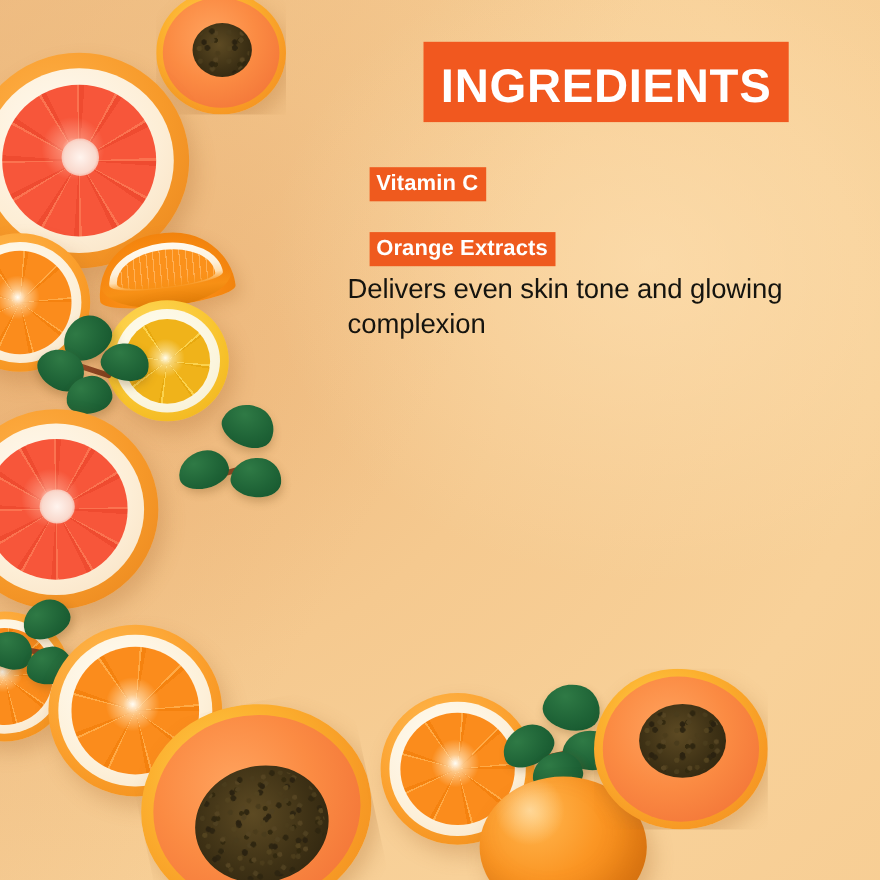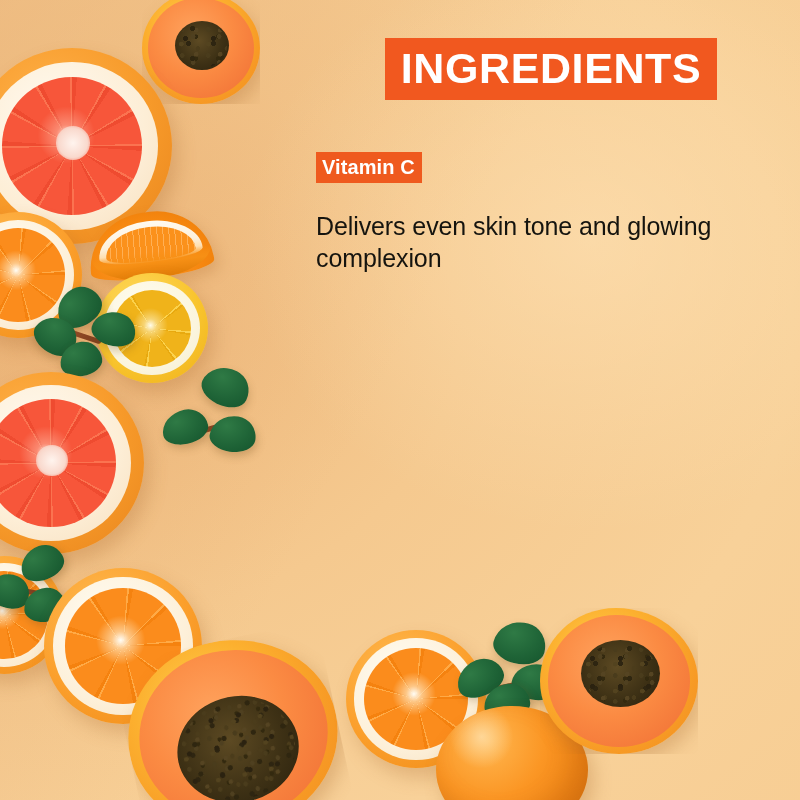--- a/index.html
+++ b/index.html
@@ -221,21 +221,21 @@
   }
 
   .title-banner {
     display: inline-block;
     background: #f1581f;
     color: #ffffff;
     font-size: 43px;
     font-weight: 700;
     letter-spacing: 0.6px;
     line-height: 1;
-    padding: 9px 16px 10px 16px;
+    padding: 20px 16px 10px 16px;
   }
 
   .subtitle {
     display: block;
     margin-top: 9px;
     color: #f36d2c;
     font-size: 31px;
     font-weight: 700;
     letter-spacing: 0.2px;
     line-height: 1.1;
@@ -253,20 +253,21 @@
 
   .section-badge {
     display: inline-block;
     background: #ef5a1e;
     color: #ffffff;
     font-size: 20px;
     font-weight: 700;
     line-height: 1;
     padding: 5px 7px 6px 6px;
     letter-spacing: 0.1px;
+    margin-left: 20px;
   }
 
   .section-body {
     margin-top: 6px;
     color: #15140f;
     font-size: 25px;
     font-weight: 400;
     line-height: 1.27;
     letter-spacing: -0.1px;
     max-width: 430px;
@@ -394,19 +395,20 @@
     </div>
 
     <div class="sections">
 
       <div class="section">
         <span class="section-badge">Vitamin C</span>
       </div>
 
 
       <div class="section">
+        <span class="section-badge">Orange Extracts</span>
         <p class="section-body">Delivers even skin tone and glowing complexion</p>
       </div>
 
     </div>
   </div>
 
 </div>
 
 </body></html>

